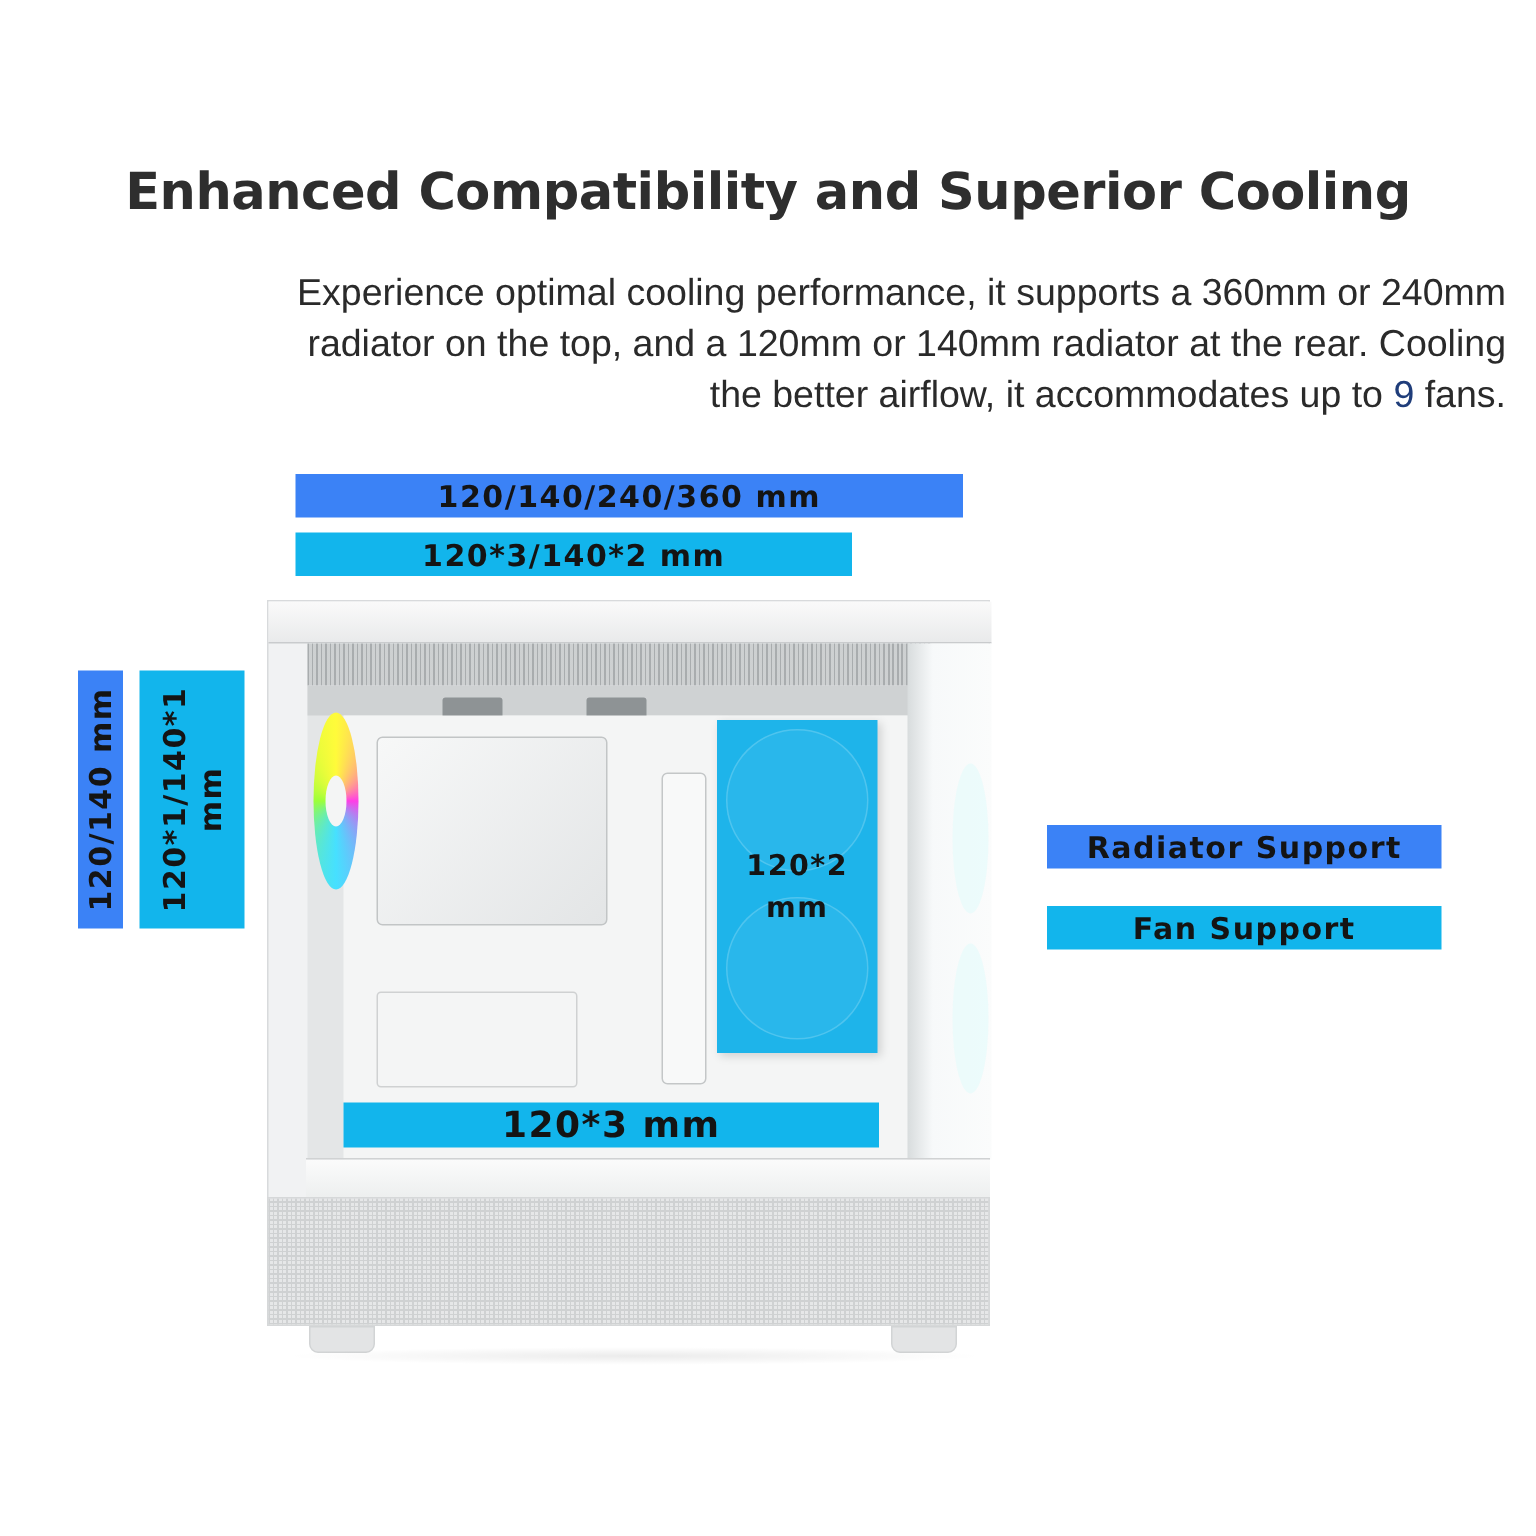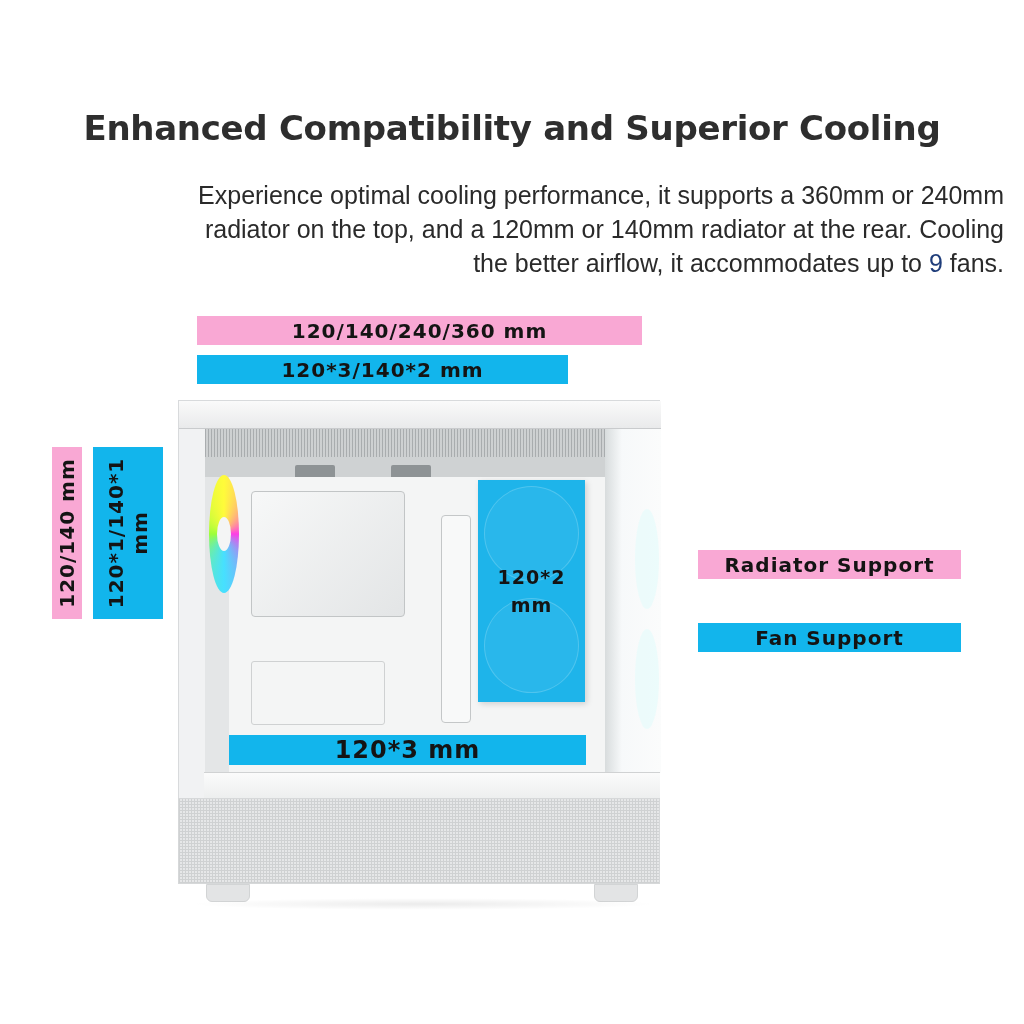--- a/index.html
+++ b/index.html
@@ -2,21 +2,21 @@
 <html><head>
 <meta charset="utf-8">
 <style>
   *{box-sizing:border-box;margin:0;padding:0}
   html,body{width:1024px;height:1024px;background:#fff;overflow:hidden}
   body{position:relative;font-family:"DejaVu Sans","Liberation Sans",sans-serif;color:#222}
   .title{position:absolute;left:0;top:108px;width:1024px;text-align:center;font-size:34px;font-weight:bold;color:#2e2e2e;letter-spacing:-0.3px}
   .desc{position:absolute;left:20px;top:178px;width:984px;text-align:right;font-size:25px;line-height:34px;color:#2a2a2a;font-family:"Liberation Sans","DejaVu Sans",sans-serif}
   .desc .hl{color:#1f3d7a}
   .bar{position:absolute;display:flex;align-items:center;justify-content:center;font-family:"DejaVu Sans",sans-serif;font-weight:bold;color:#141414;letter-spacing:1px}
-  .pink{background:#f9a8d4}
+  .pink{background:#3b82f6}
   .blue{background:#12B5EC}
   .vbar{position:absolute;display:flex;align-items:center;justify-content:center;font-family:"DejaVu Sans",sans-serif;font-weight:bold;color:#141414;letter-spacing:1px}
   .vtext{transform:rotate(-90deg);white-space:nowrap;text-align:center;line-height:24px}
   
   .case{position:absolute;left:178px;top:400px;width:480px;height:512px}
   .case-shell{position:absolute;left:0;top:0;width:482px;height:400px;background:#f1f2f3;border:1px solid #d8dadc}
   .case-top{position:absolute;left:0;top:0;width:482px;height:28px;background:linear-gradient(#fafafa,#e9eaeb);border-bottom:1px solid #c9cbcd}
   .interior{position:absolute;left:26px;top:28px;width:416px;height:344px;background:#e4e6e7}
   .top-vent{position:absolute;left:0;top:0;width:416px;height:28px;background:repeating-linear-gradient(90deg,#9a9ea0 0 1px,#c8cbcc 1px 3px);opacity:.8}
   .top-rail{position:absolute;left:0;top:28px;width:416px;height:20px;background:#cfd2d3}
@@ -92,13 +92,13 @@
   <div class="rad-ring" style="top:118px"></div>
   <div style="position:relative">
     <div>120*2</div>
     <div>mm</div>
   </div>
 </div>
 
 <div class="bar blue" style="left:229px;top:735px;width:357px;height:30px;font-size:24px">120*3 mm</div>
 
 <div class="bar pink" style="left:698px;top:550px;width:263px;height:29px;font-size:20px">Radiator Support</div>
-<div class="bar blue" style="left:698px;top:623px;width:263px;height:29px;font-size:20px">Fan Support</div>
+<div class="bar blue" style="left:698px;top:604px;width:263px;height:29px;font-size:20px">Fan Support</div>
 
 </body></html>

